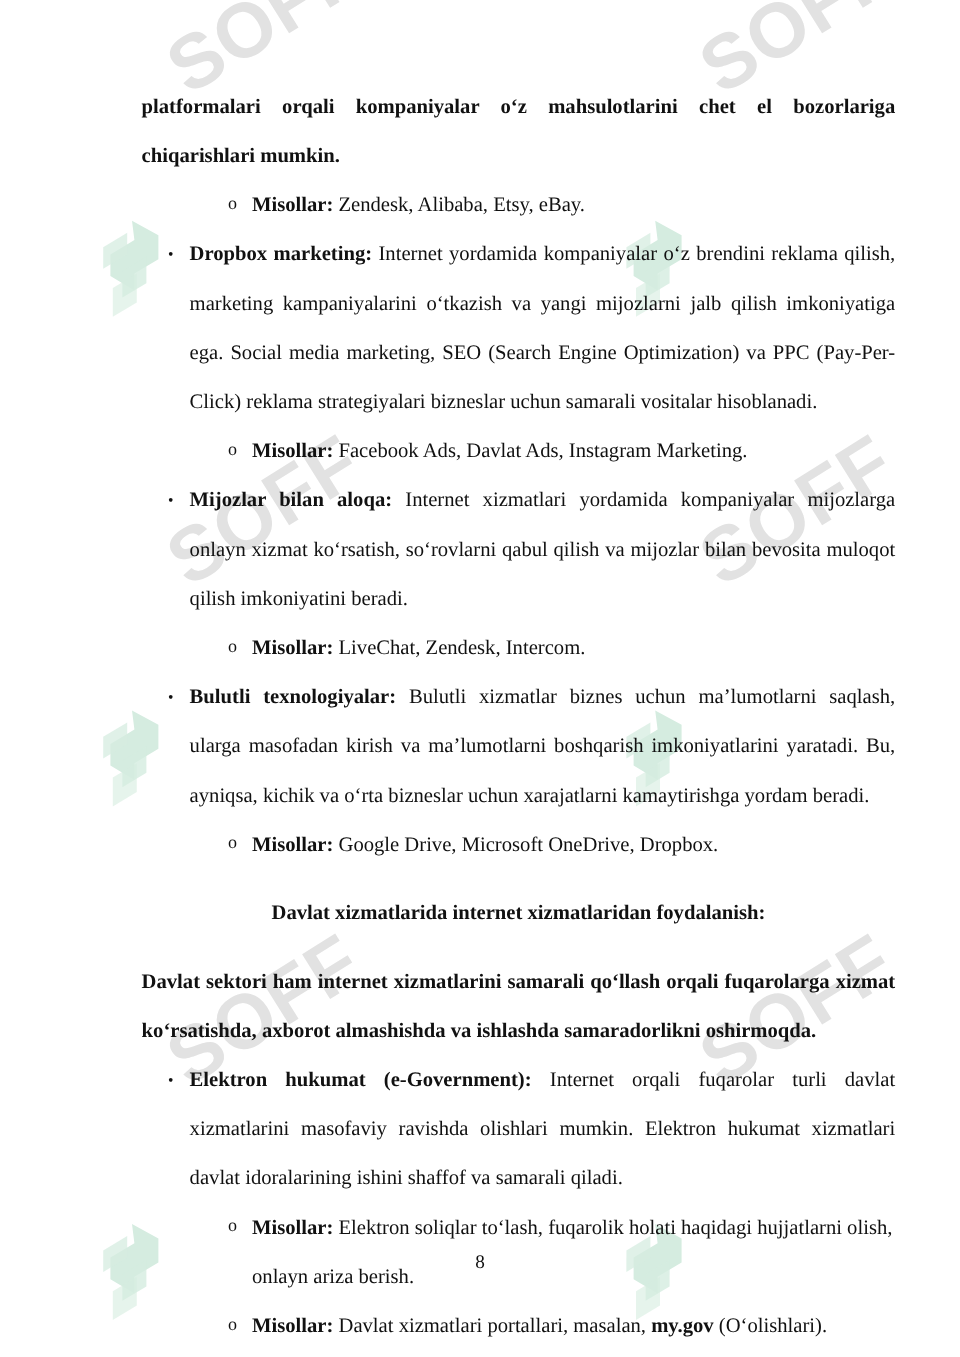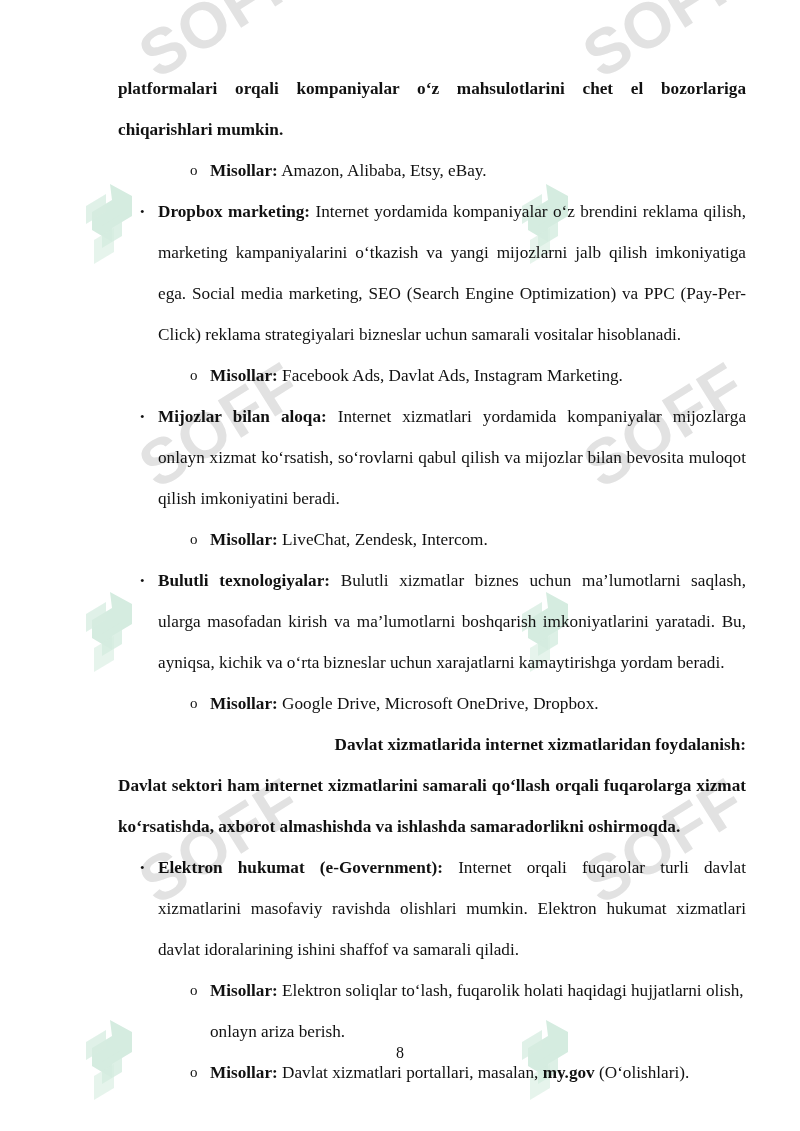--- a/index.html
+++ b/index.html
@@ -55,23 +55,23 @@
     line-height: 41px;
   }
   .para {
     margin: 0;
     text-align: justify;
     text-justify: inter-word;
     font-weight: bold;
   }
 
   .heading {
-    margin: 0;
+    margin: 16px;
     font-weight: bold;
-    text-align: right;
+    text-align: center;
   }
 
   
   .bullet-row {
     position: relative;
     padding-left: 40px;
     text-align: justify;
   }
   .bullet-row .mark {
     position: absolute;
@@ -181,21 +181,21 @@
     <div class="wm-text" style="left:126px; top:856px;">SOFF</div>
     <div class="wm-text" style="left:570px; top:856px;">SOFF</div>
   </div>
 
   <div class="content">
 
     <p class="para">platformalari orqali kompaniyalar o‘z mahsulotlarini chet el bozorlariga chiqarishlari mumkin.</p>
 
     <div class="sub-row">
       <span class="mark">o</span>
-      <span class="b">Misollar:</span><span> Amazon, Alibaba, Etsy, eBay.</span>
+      <span class="b">Misollar:</span><span> Zendesk, Alibaba, Etsy, eBay.</span>
     </div>
 
     <div class="bullet-row">
       <span class="mark">•</span>
       <span class="b">Dropbox marketing:</span><span> Internet yordamida kompaniyalar o‘z brendini reklama qilish, marketing kampaniyalarini o‘tkazish va yangi mijozlarni jalb qilish imkoniyatiga ega. Social media marketing, SEO (Search Engine Optimization) va PPC (Pay-Per-Click) reklama strategiyalari bizneslar uchun samarali vositalar hisoblanadi.</span>
     </div>
 
     <div class="sub-row">
       <span class="mark">o</span>
       <span class="b">Misollar:</span><span> Facebook Ads, Davlat Ads, Instagram Marketing.</span>

